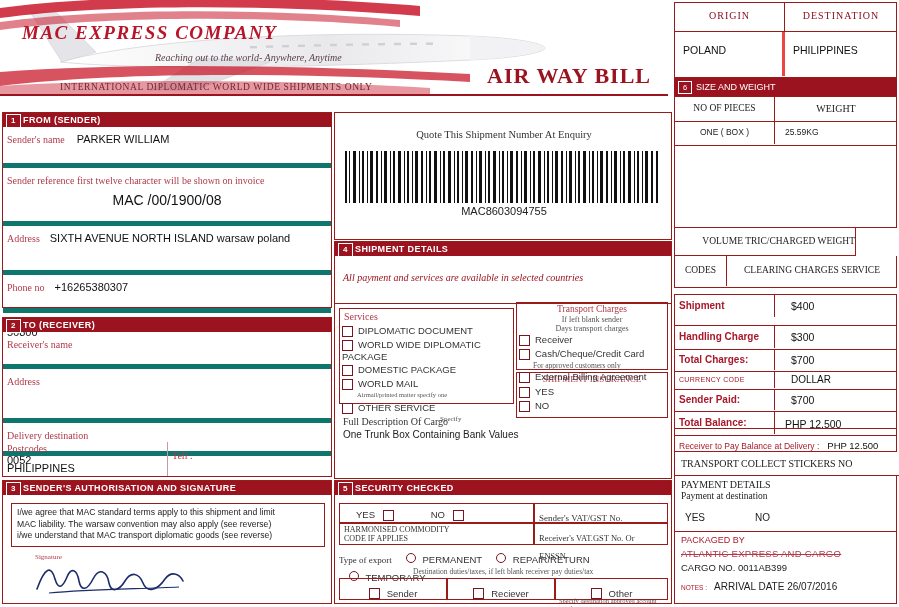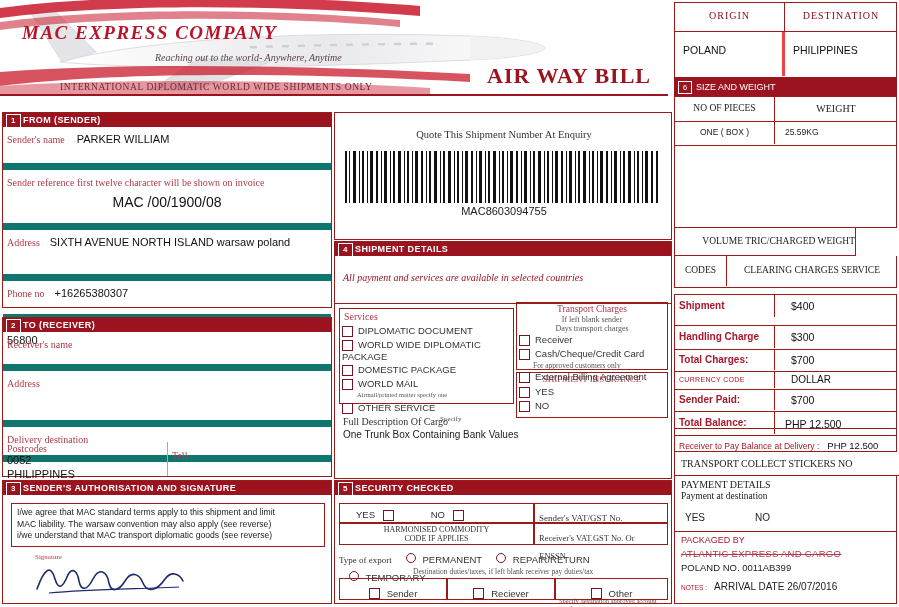--- a/index.html
+++ b/index.html
@@ -47,21 +47,21 @@
     letter-spacing:.6px;font-family:"Liberation Serif",serif;
   }
   #awb{
     position:absolute;left:487px;top:63px;font-size:22px;font-weight:bold;
     color:#9c1320;letter-spacing:1px;font-family:"Liberation Serif",serif;
   }
   #redbar{position:absolute;left:0;top:94px;width:668px;height:5px;background:#9c1320;}
 
   
   #s1{left:2px;top:112px;width:330px;height:196px;}
-  .fieldrow{position:relative;border-bottom:7px solid #0f766e;padding:2px 4px;}
+  .fieldrow{position:relative;border-bottom:5px solid #0f766e;padding:2px 4px;}
 
   
   #s2{left:2px;top:317px;width:330px;height:160px;}
 
   
   #s3{left:2px;top:480px;width:330px;height:124px;}
 
   
   #quote{left:334px;top:112px;width:338px;height:128px;}
   #barcode{position:absolute;left:8px;top:38px;width:320px;height:52px;}
@@ -375,21 +375,21 @@
       <span class="li" style="display:inline-block;margin-left:26px;">
         <span>NO</span>
         <span class="chk" style="margin-left:5px;"></span>
       </span>
     </div>
 
     <div class="abs bx" style="left:199px;top:22px;width:134px;height:20px;padding:3px 4px;">
       <span style="font-size:9px;color:#333;">Sender's VAT/GST No.</span>
     </div>
 
-    <div class="abs bx" style="left:4px;top:42px;width:195px;height:22px;padding:1px 4px;text-align:center;">
+    <div class="abs bx" style="left:4px;top:42px;width:195px;height:22px;padding:1px 4px;">
       <div style="font-size:8px;color:#333;">HARMONISED COMMODITY</div>
       <div style="font-size:8px;color:#333;">CODE IF APPLIES</div>
     </div>
     <div class="abs bx" style="left:199px;top:42px;width:134px;height:22px;padding:3px 4px;">
       <span style="font-size:8.5px;color:#333;">Receiver's VAT.GST No. Or ENSSN</span>
     </div>
 
     <div class="abs" style="left:4px;top:68px;width:330px;height:18px;">
       <span style="font-size:9px;color:#333;">Type of export</span>
       <span class="li" style="display:inline-block;margin-left:8px;">
@@ -493,21 +493,21 @@
       <div style="font-size:9.5px;color:#222;padding:1px 0 0 6px;">Payment at destination</div>
       <div style="padding:6px 0 0 10px;">
         <span style="font-size:10px;color:#222;font-family:'Liberation Sans',sans-serif;">YES</span>
         <span style="font-size:10px;color:#222;font-family:'Liberation Sans',sans-serif;margin-left:46px;">NO</span>
       </div>
     </div>
 
     <div class="abs bx" style="left:0;top:530px;width:223px;height:72px;border-top:none;">
       <div style="font-size:9px;color:#a8182a;padding:3px 0 0 6px;font-family:'Liberation Sans',sans-serif;">PACKAGED BY</div>
       <div style="font-size:9.5px;color:#b03a4a;padding:3px 0 0 6px;font-family:'Liberation Sans',sans-serif;letter-spacing:.3px;text-decoration:line-through;text-decoration-color:#b03a4a;">ATLANTIC EXPRESS AND CARGO</div>
-      <div style="font-size:9.5px;color:#222;padding:3px 0 0 6px;font-family:'Liberation Sans',sans-serif;">POLAND NO. 0011AB399</div>
+      <div style="font-size:9.5px;color:#222;padding:3px 0 0 6px;font-family:'Liberation Sans',sans-serif;">CARGO NO. 0011AB399</div>
       <div style="padding:3px 0 0 6px;">
         <span style="font-size:6.5px;color:#a8182a;font-family:'Liberation Sans',sans-serif;">NOTES :</span>
         <span style="font-size:10px;color:#222;font-family:'Liberation Sans',sans-serif;margin-left:3px;">ARRIVAL DATE 26/07/2016</span>
       </div>
     </div>
 
   </div>
 </div>
 
 </body></html>

